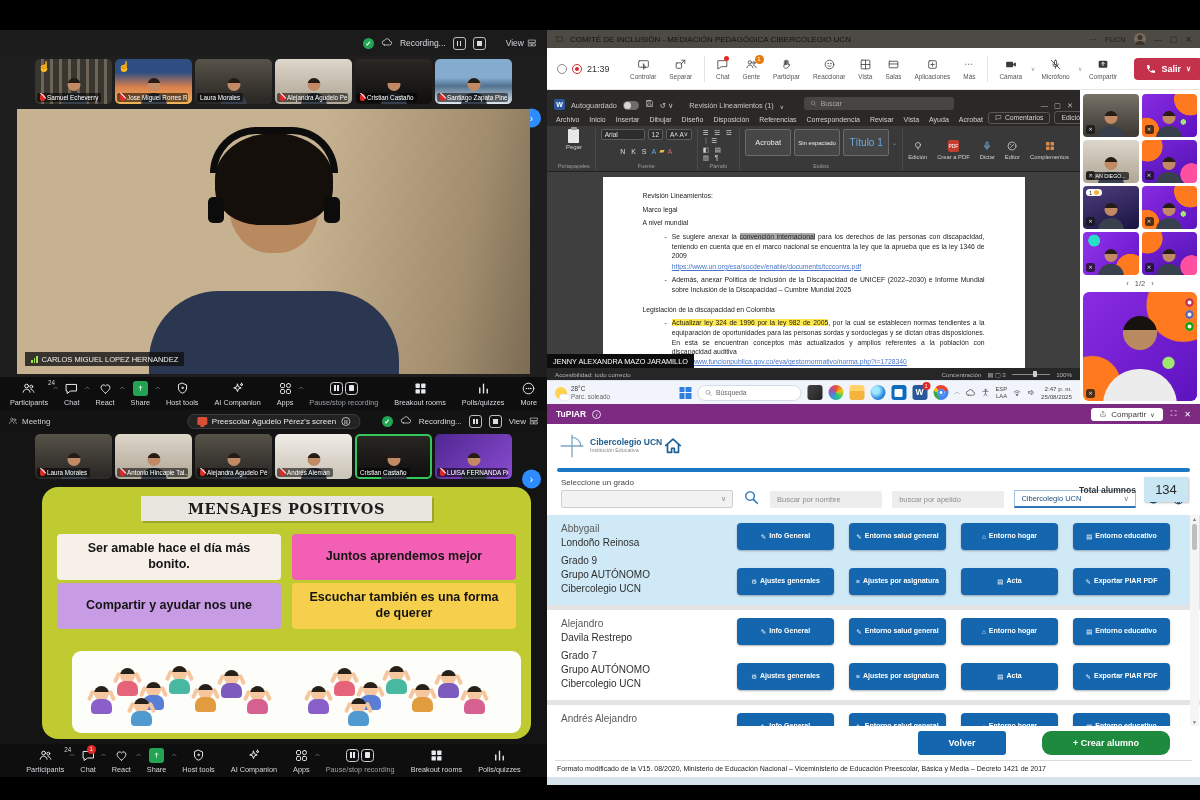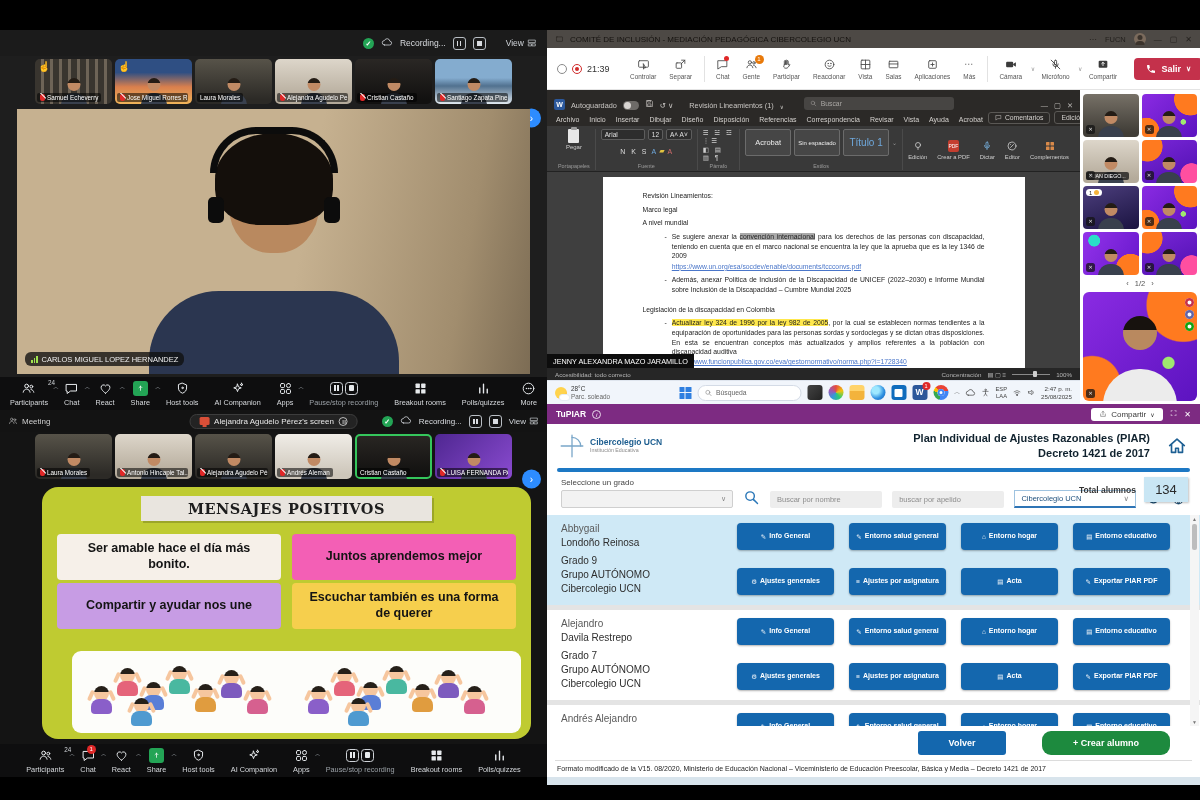--- a/index.html
+++ b/index.html
@@ -42,21 +42,21 @@
 .v-night{background:linear-gradient(160deg,#4d3f7e,#1a1340)}
 .v-teams,.v-teams2,.v-teams3{background:radial-gradient(circle at 88% 12%,#ff7a1f 0 26%,transparent 27%),radial-gradient(circle at 8% 85%,#ff7a1f 0 20%,transparent 21%),radial-gradient(circle at 75% 65%,#9fe870 0 5%,transparent 6%),linear-gradient(135deg,#8a2be2,#5c13c0)}
 .v-teams2{background:radial-gradient(circle at 10% 15%,#ff7a1f 0 24%,transparent 25%),radial-gradient(circle at 90% 80%,#ff4fa0 0 18%,transparent 19%),linear-gradient(155deg,#7a27d8,#4f0fb0)}
 .v-teams3{background:radial-gradient(circle at 85% 85%,#ff7a1f 0 24%,transparent 25%),radial-gradient(circle at 20% 20%,#2adfc8 0 10%,transparent 11%),linear-gradient(120deg,#9333ea,#6617cb)}
 .vmain{flex:1 1 auto;margin:3px 17px;position:relative;background:linear-gradient(100deg,#c6b190 0 55%,#a18d6e 85%,#7c6c54);overflow:hidden}
 .bh-body{position:absolute;left:50%;bottom:-12px;transform:translateX(-50%);width:250px;height:95px;border-radius:70px 70px 0 0;background:#2b3650}
 .bh-hair{position:absolute;left:50%;top:24px;transform:translateX(-50%);width:118px;height:92px;border-radius:52% 52% 40% 40%;background:#140f0b}
 .bh-face{position:absolute;left:50%;top:44px;transform:translateX(-50%);width:90px;height:100px;border-radius:46%;background:#b9895f}
 .bh-band{position:absolute;left:50%;top:18px;transform:translateX(-50%);width:128px;height:46px;border:7px solid #0c0c0c;border-bottom:none;border-radius:64px 64px 0 0}
 .bh-cup{position:absolute;top:88px;width:16px;height:26px;border-radius:5px;background:#0c0c0c}
-.vtag{position:absolute;left:8px;bottom:8px;background:rgba(15,15,15,.78);color:#efefef;font-size:7.5px;padding:2.5px 6px;border-radius:6px;display:flex;align-items:center;gap:4px}
+.vtag{position:absolute;left:8px;bottom:8px;background:rgba(15,15,15,.78);color:#efefef;font-size:7.5px;padding:2.5px 6px;border-radius:0;display:flex;align-items:center;gap:4px}
 .sig{display:flex;align-items:flex-end;gap:1px}
 .sig i{display:block;width:1.5px;background:#9fe34f}
 .zbar{height:33px;background:#0e0e0f;display:flex;align-items:stretch;justify-content:center;color:#d6d9dd;flex:0 0 auto}
 .zitem{display:flex;flex-direction:column;align-items:center;justify-content:center;padding:0 8px;position:relative;font-size:7.3px;gap:2px;white-space:nowrap}
 .zitem .ic{height:15px;display:flex;align-items:center;gap:2px;color:#e6e9ec}
 .cnt{position:absolute;top:2px;right:1px;font-size:6.3px;color:#cfd3d8}
 .crt{color:#9aa0a6;font-size:6px;position:absolute;top:6px;right:-3px}
 .redbadge{position:absolute;top:1px;right:8px;background:#e02828;color:#fff;border-radius:50%;width:9px;height:9px;font-size:6px;line-height:9px;text-align:center}
 .shbox{width:15px;height:15px;background:#23a455;border-radius:3px;display:flex;align-items:center;justify-content:center;color:#fff}
 .prec,.srec{width:13px;height:13px;border:1.2px solid #cfd3d8;border-radius:3.5px;display:flex;align-items:center;justify-content:center;gap:1.5px}
@@ -876,21 +876,21 @@
         <svg class="s" width="10" height="10" viewBox="0 0 24 24" style="color:#aaa">
           <circle cx="9" cy="8" r="3"></circle>
           <path d="M3.5 18c.4-3 2.7-5 5.5-5s5.1 2 5.5 5"></path>
           <circle cx="16.5" cy="9" r="2.3"></circle>
           <path d="M16 13.6c2.4.3 4.2 2.1 4.5 4.4"></path>
         </svg>
         <span>Meeting</span>
       </span>
     <span class="stab">
         <span class="redmon"></span>
-        <span>Alejandra Agudelo Pérez's screen</span>
+        <span>Preescolar Agudelo Pérez's screen</span>
         <span class="pcir"></span>
       </span>
     <span class="q3right">
       <span class="shieldg">✓</span>
       <span class="cloudi"><svg class="s" width="12" height="10" viewBox="0 0 24 20">
             <path d="M7 16a4.5 4.5 0 110-9 5.5 5.5 0 0110.6 1.3A3.6 3.6 0 0117 16H7z"></path>
           </svg></span>
       <span>Recording...</span>
       <span class="recbtn">
           <i></i>
@@ -1176,24 +1176,20 @@
     </span>
   </div>
   <div class="thead">
     <svg class="s" width="26" height="26" viewBox="0 0 24 24" style="color:#7aa7c9;stroke-width:1.2">
         <path d="M12 2v20M2 12h20"></path>
         <path d="M12 4a8 8 0 018 8"></path>
       </svg>
     <span class="lgtxt">
       <div class="lg1">Cibercolegio UCN</div>
       <div class="lg2">Institución Educativa</div>
-    </span>
-    <span class="hblock">
-      <div class="h1">Plan Individual de Ajustes Razonables (PIAR)</div>
-      <div class="h2">Decreto 1421 de 2017</div>
     </span>
     <svg class="s" width="22" height="22" viewBox="0 0 24 24" style="color:#1d5f93;stroke-width:1.8">
         <path d="M4 11.5L12 4.5l8 7"></path>
         <path d="M6 10.5V19h4.5v-4.5h3V19H18v-8.5"></path>
       </svg>
   </div>
   <div class="bluerule"></div>
   <div class="filters">
     <span>
       <div class="flabel">Seleccione un grado</div>

